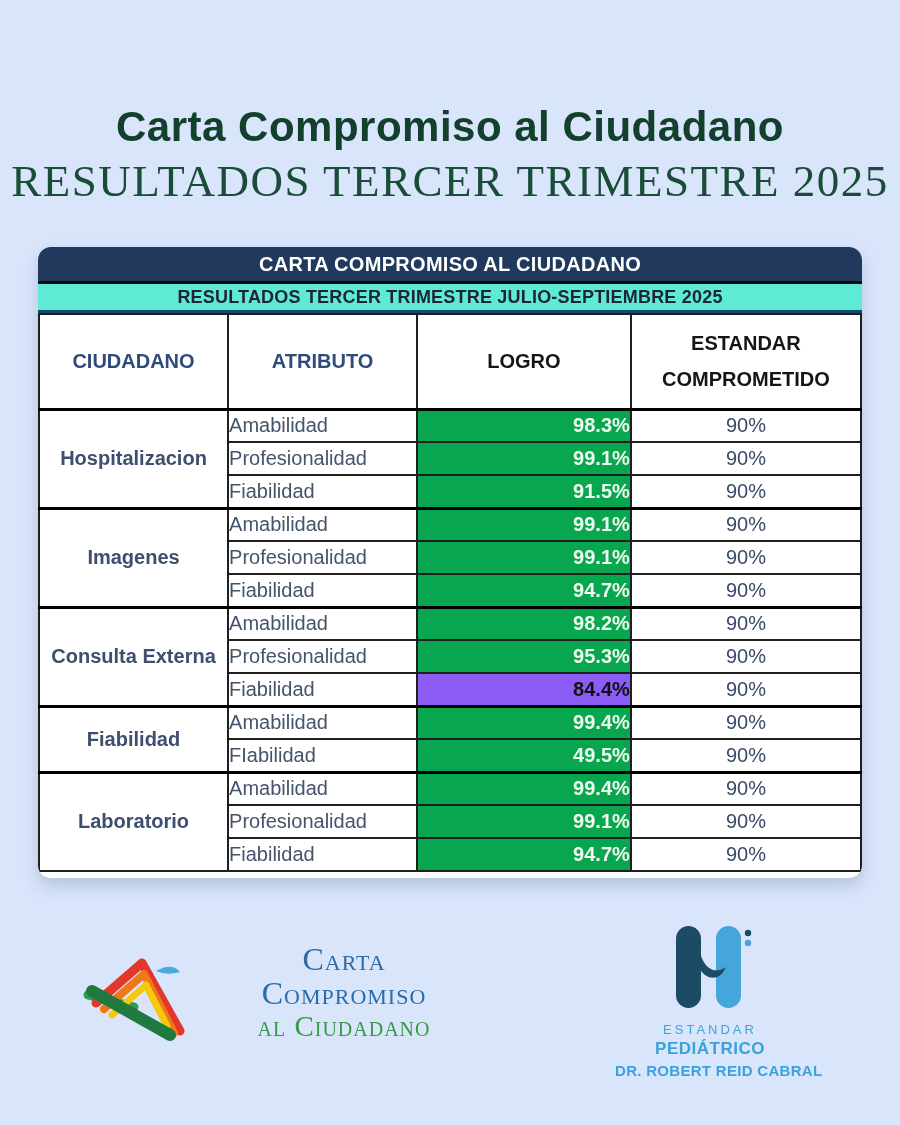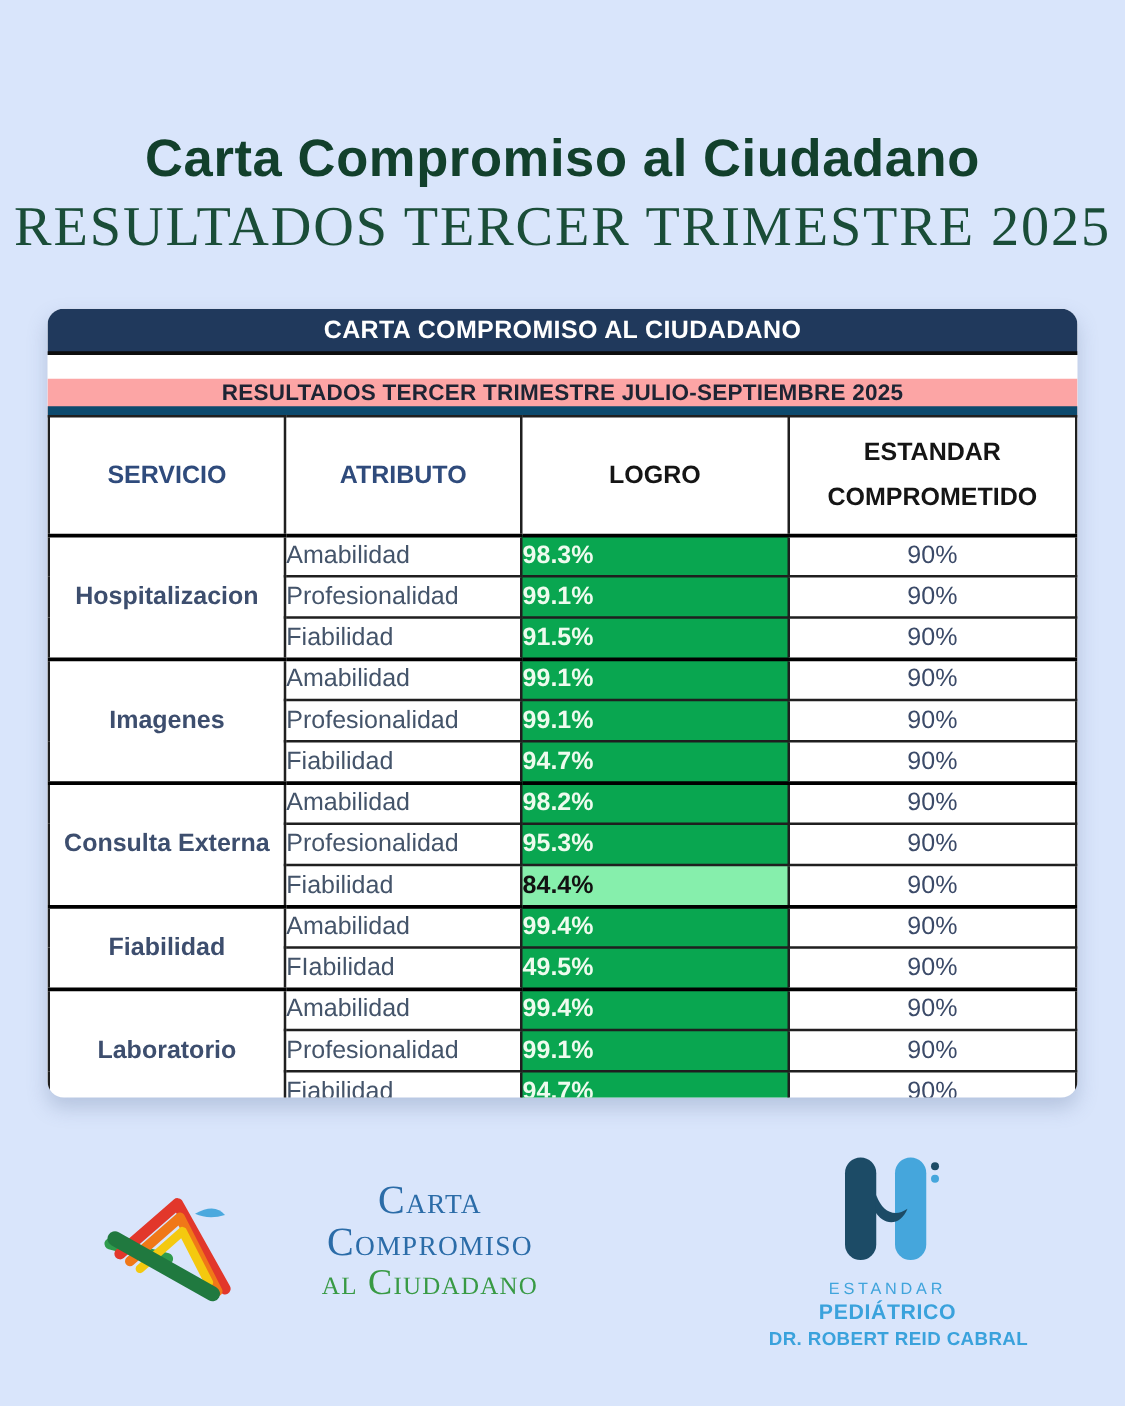--- a/index.html
+++ b/index.html
@@ -31,25 +31,24 @@
     overflow: hidden;
     box-shadow: 0 8px 16px rgba(90,110,150,0.28);
   }
   .bar-navy {
     height: 37px; background: #20395c;
     display: flex; align-items: center; justify-content: center;
     color: #ffffff; font-weight: 700; font-size: 20px; letter-spacing: 0.3px;
     border-bottom: 3px solid #0d0d0d;
   }
   .bar-sub {
-    height: 29px; background: #fca5a5;
+    height: 29px; background: #5eead4;
     display: flex; align-items: center; justify-content: center;
     color: #1d2433; font-weight: 700; font-size: 18px; letter-spacing: 0.2px;
-    border-bottom: 7px solid #0c4a6e;
-    margin-top: 19px;
+    border-bottom: 3px solid #0c4a6e;
   }
   table.report {
     width: 100%; border-collapse: collapse; table-layout: fixed;
   }
   table.report th, table.report td {
     border: 2px solid #1f1f1f;
   }
   table.report th {
     height: 95px; font-size: 20px; font-weight: 700;
     border-bottom: 3px solid #000000; background: #ffffff;
@@ -58,25 +57,25 @@
   th.tone-navy { color: #2f4b7c; }
   th.tone-black { color: #151515; }
   table.report td { height: 33px; font-size: 20px; padding: 0; }
   td.service-cell {
     text-align: center; font-weight: 700; color: #3d4e6e; font-size: 20px; margin-top: 48px;
   }
   td.attribute-cell {
     text-align: left; padding-left: 8px; color: #44546a;
   }
   td.logro-cell {
-    text-align: left; font-weight: 700; font-size: 19px;
+    text-align: right; font-weight: 700; font-size: 19px;
     border-left: 3px solid #000; border-right: 3px solid #000;
   }
   td.logro-cell.green { background: #09a650; color: #eefbee; }
-  td.logro-cell.yellow { background: #86efac; color: #111111; }
+  td.logro-cell.yellow { background: #8b5cf6; color: #111111; }
   td.estandar-cell { text-align: center; color: #3b4a68; font-size: 19px; }
   tr.group-start td { border-top: 3px solid #000000; }
   
   .footer-left {
     position: absolute; left: 82px; top: 938px; width: 390px; height: 110px;
     display: flex; align-items: center; gap: 10px;
   }
   .ccc-text { text-align: center; flex: 1; margin-left: 12px; }
   .ccc-line1 {
     font-family: "Liberation Serif", serif; font-variant: small-caps;
@@ -111,21 +110,21 @@
   </div>
   <table class="report">
     <colgroup>
       <col style="width:23%">
         <col style="width:23%">
         <col style="width:26%">
         <col style="width:28%">
     </colgroup>
     <thead>
       <tr id="thead-row">
-          <th class="tone-navy">SERVICIO</th>
+          <th class="tone-navy">CIUDADANO</th>
           <th class="tone-navy">ATRIBUTO</th>
           <th class="tone-black">LOGRO</th>
           <th class="tone-black">ESTANDAR COMPROMETIDO</th>
         </tr>
     </thead>
     <tbody id="tbody-rows">
         <tr class="group-start">
           <td class="service-cell" rowspan="3">Hospitalizacion</td>
           <td class="attribute-cell">Amabilidad</td>
           <td class="logro-cell green">98.3%</td>

